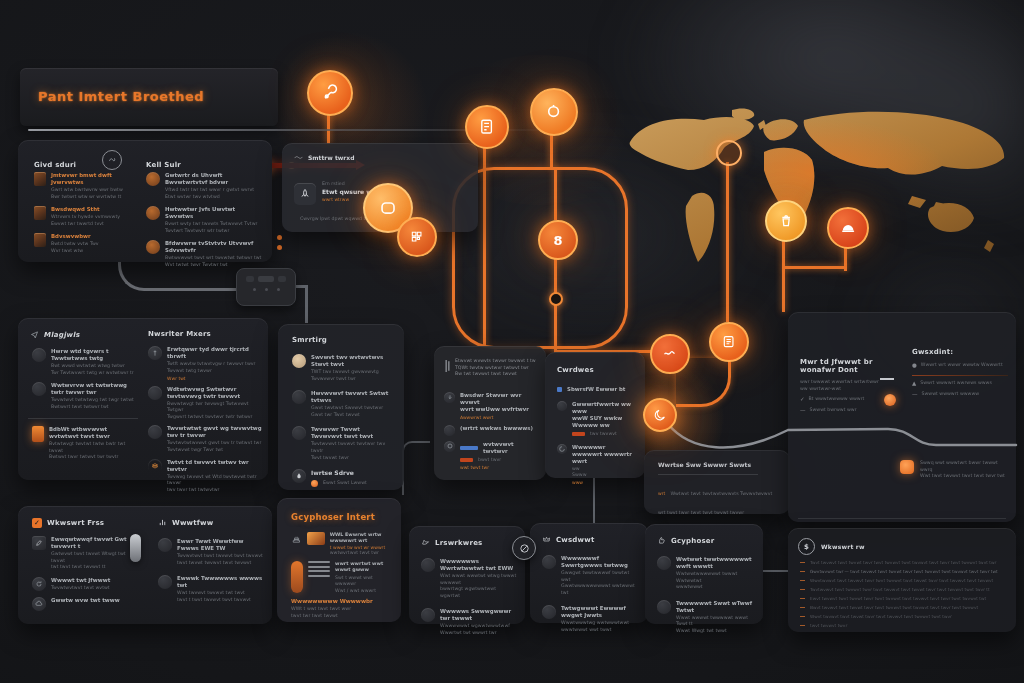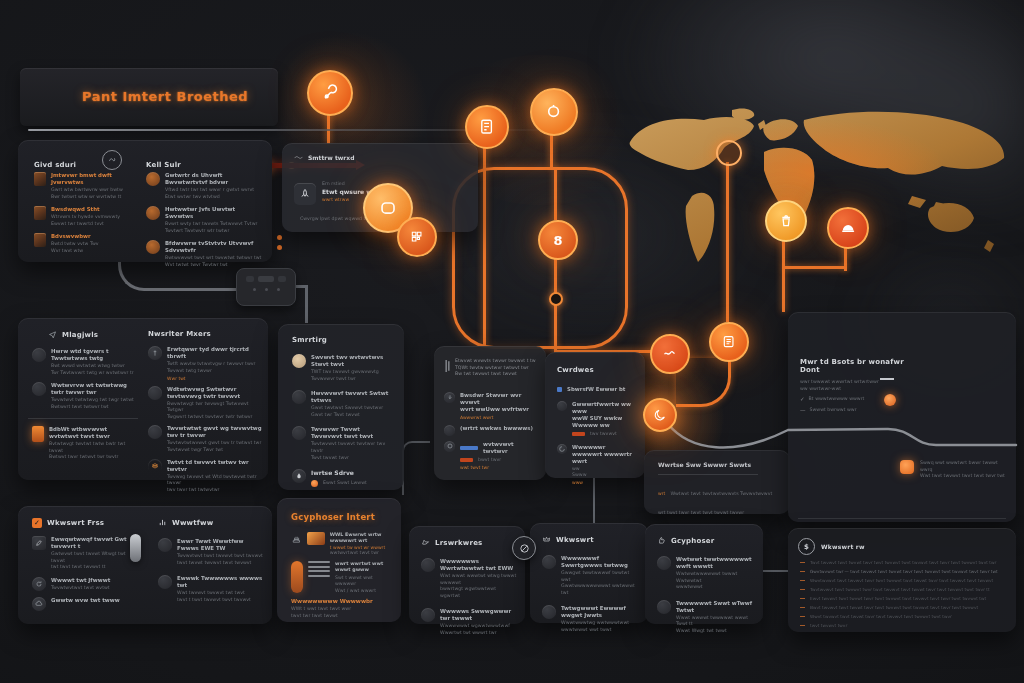--- a/index.html
+++ b/index.html
@@ -129,21 +129,21 @@
   <div style="position:absolute;left:277px;top:235px;width:5px;height:5px;border-radius:50%;background:#e8742a;"></div>
   <div style="position:absolute;left:277px;top:245px;width:5px;height:5px;border-radius:50%;background:#e8742a;"></div>
 
   <div style="position:absolute;left:268px;top:163px;width:90px;height:5px;border-radius:2px;
     background:linear-gradient(90deg,#6e1d12,#c63119 60%,#e03a20);box-shadow:0 0 8px rgba(200,50,25,.6);"></div>
   <div style="position:absolute;left:356px;top:160px;width:0;height:0;
     border-left:9px solid #e03a20;border-top:5.5px solid transparent;border-bottom:5.5px solid transparent;"></div>
 
   <div style="position:absolute;left:20px;top:68px;width:258px;height:58px;border-radius:6px;
     background:linear-gradient(180deg,#242429,#1a1b1e);box-shadow:inset 0 1px 0 rgba(255,255,255,.07),0 6px 14px rgba(0,0,0,.45);">
-    <div class="h1" style="padding:21px 0 0 18px;margin-left:44px;">Pant Imtert Broethed</div>
+    <div class="h1" style="padding:21px 0 0 18px;">Pant Imtert Broethed</div>
   </div>
   <div style="position:absolute;left:28px;top:129px;width:568px;height:2px;border-radius:1px;
     background:linear-gradient(90deg,#9a9da3,#55575c 40%,rgba(80,82,88,0) 96%);"></div>
 
   <div class="panel" style="left:18px;top:140px;width:254px;height:122px;">
     <div class="col" style="left:16px;top:12px;width:100px;">
       <span class="ph">Givd sduri</span>
     </div>
     <div style="position:absolute;left:84px;top:10px;width:18px;height:18px;border-radius:50%;
       border:1.5px solid #8b8e94;display:flex;align-items:center;justify-content:center;">
@@ -238,21 +238,21 @@
     </div>
     <div class="col" style="left:40px;top:38px;width:140px;">
       <div class="s" style="margin:0">Ern rstied</div>
       <div class="t" style="font-size:6px;color:#d6d9dd">Etwt qwsure wwes</div>
       <div class="tag">wwrt wtrww</div>
     </div>
     <div class="s" style="position:absolute;left:18px;top:72px;width:160px;">Cwvrgw lpwt dpwt wqwwd bcrt</div>
   </div>
 
   <div class="panel" style="left:18px;top:318px;width:250px;height:162px;">
-    <div class="col hrow" style="left:30px;top:12px;">
+    <div class="col hrow" style="left:12px;top:12px;font-style:italic;">
       <svg viewBox="0 0 24 24" fill="none" stroke="#9aa0a6" stroke-width="2">
           <path d="M4 12l16-7-6 16-3-6z"></path>
         </svg>
       <span class="ph">Mlagjwls</span>
     </div>
     <div class="col" style="left:14px;top:30px;width:106px;">
       <div class="item">
           <span class="ic"></span>
         <div>
             <div class="t">Hwrw wtd tgvwrs t Twwtwtwws twtg</div>
@@ -594,21 +594,21 @@
 Wwwrtwt twt wwwrt twr</div>
           </div>
         </div>
     </div>
   </div>
   <div class="panel" style="left:530px;top:523px;width:118px;height:100px;">
     <div class="col hrow" style="left:12px;top:12px;">
       <svg viewBox="0 0 24 24" fill="none" stroke="#c9ccd1" stroke-width="1.8">
           <path d="M5 16l-1-8 5 4 3-6 3 6 5-4-1 8z"></path>
         </svg>
-      <span class="ph">Wkwswrt</span>
+      <span class="ph">Cwsdwwt</span>
       </div>
     <div class="col" style="left:12px;top:32px;width:98px;">
       <div class="item" style="margin-bottom:9px;">
           <span class="ic"></span>
         <div>
             <div class="t">Wwwwwwwf Swwrtgwwws twtwwg</div>
             <div class="s">Gwwgwt twwtwwwwf twwtwt wwt
 Gwwtwwwwwwwwwt wwtwwwt twt</div>
           </div>
         </div>
@@ -644,34 +644,50 @@
             <div class="t">Twwwwwwt Swwt wTwwf Twtwt</div>
             <div class="s">Wwwt wwwwt twwwwwt wwwt Twwt tt
 Wwwt Wwgt twt twwt</div>
           </div>
         </div>
     </div>
   </div>
 
   <div class="panel" style="left:788px;top:312px;width:228px;height:210px;background:rgba(30,31,36,.96);">
     <div class="col" style="left:12px;top:46px;width:106px;">
-      <div class="ph">Mwr td Bsots br wonafwr Dont</div>
+      <div class="ph">Mwr td Jfwwwt br wonafwr Dont</div>
       <div class="s" style="margin-top:5px">wwr twwwwt wwwrtwt wrtwrtwwr
 ww wwrtwwr-wwt</div>
       <div class="chk">
           <span class="mark">✓</span>
         <span class="s" style="margin:0">Bt wwwtwwwww wwwrt</span>
         </div>
       <div class="chk">
           <span class="mark">—</span>
         <span class="s" style="margin:0">Swwwt bwrwwt wwr</span>
         </div>
     </div>
     <div style="position:absolute;left:92px;top:66px;width:14px;height:2px;background:#c5c8cd;"></div>
     <div class="odot" style="left:96px;top:82px;"></div>
+    <div class="col" style="left:124px;top:36px;width:96px;">
+      <div class="ph">Gwsxdint:</div>
+      <div class="chk" style="margin-top:6px;">
+          <span class="mark">●</span>
+        <span class="s" style="margin:0">Wwwrt wrt wwwr wwwtw Wwwwrtt</span>
+        </div>
+      <div style="height:1px;background:linear-gradient(90deg,#8a3d1e,#3a2418);margin:6px 0 2px;"></div>
+      <div class="chk">
+          <span class="mark">▲</span>
+        <span class="s" style="margin:0">Swwrt wwwwrt wwrwws wwws</span>
+        </div>
+      <div class="chk">
+          <span class="mark">—</span>
+        <span class="s" style="margin:0">Swwwt wwwwrt wwwww</span>
+        </div>
+    </div>
     <div class="col" style="left:112px;top:148px;width:108px;display:flex;gap:6px;">
       <div style="width:14px;height:14px;border-radius:4px;flex:none;
         background:radial-gradient(circle at 40% 35%,#ffa257,#e0681f);box-shadow:0 0 10px rgba(240,130,50,.6);"></div>
       <div class="s" style="margin:0">Swwq wwt wwwtwrt bwwr twwwt wwrq
 Wwt twvt twvwvt twvt twvt twvr twt</div>
     </div>
     <div style="position:absolute;left:10px;top:206px;width:208px;height:1px;background:#33353a;"></div>
   </div>
 
   <div class="panel" style="left:788px;top:528px;width:228px;height:104px;background:rgba(28,29,33,.96);">

